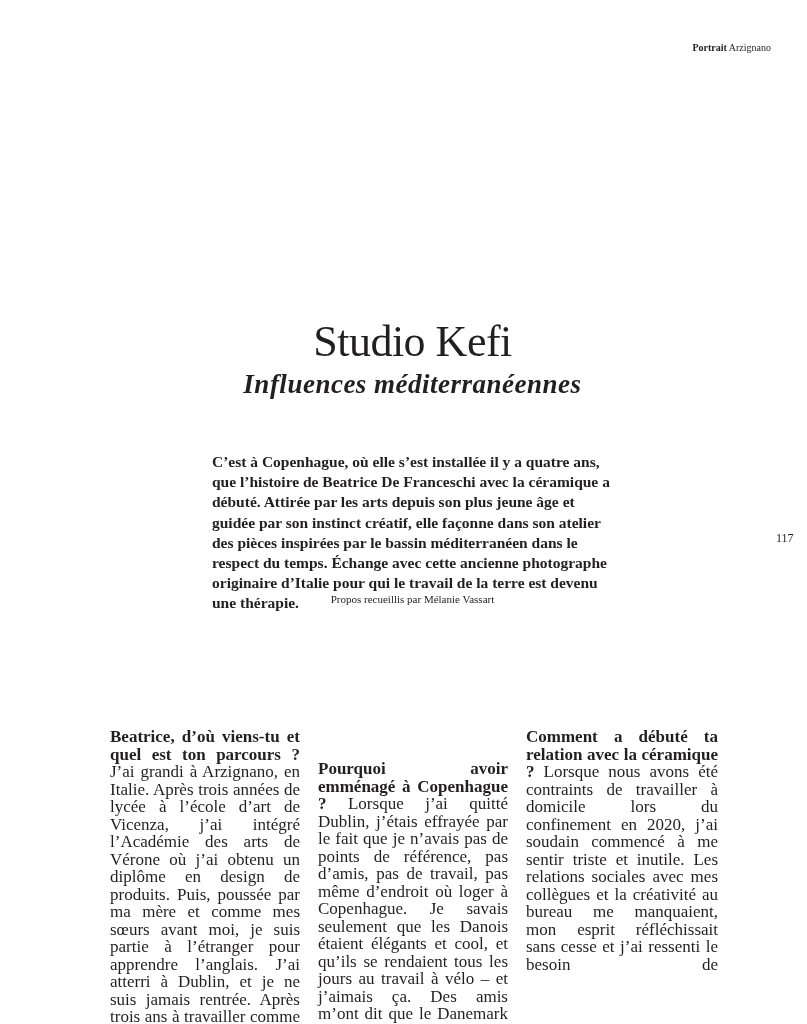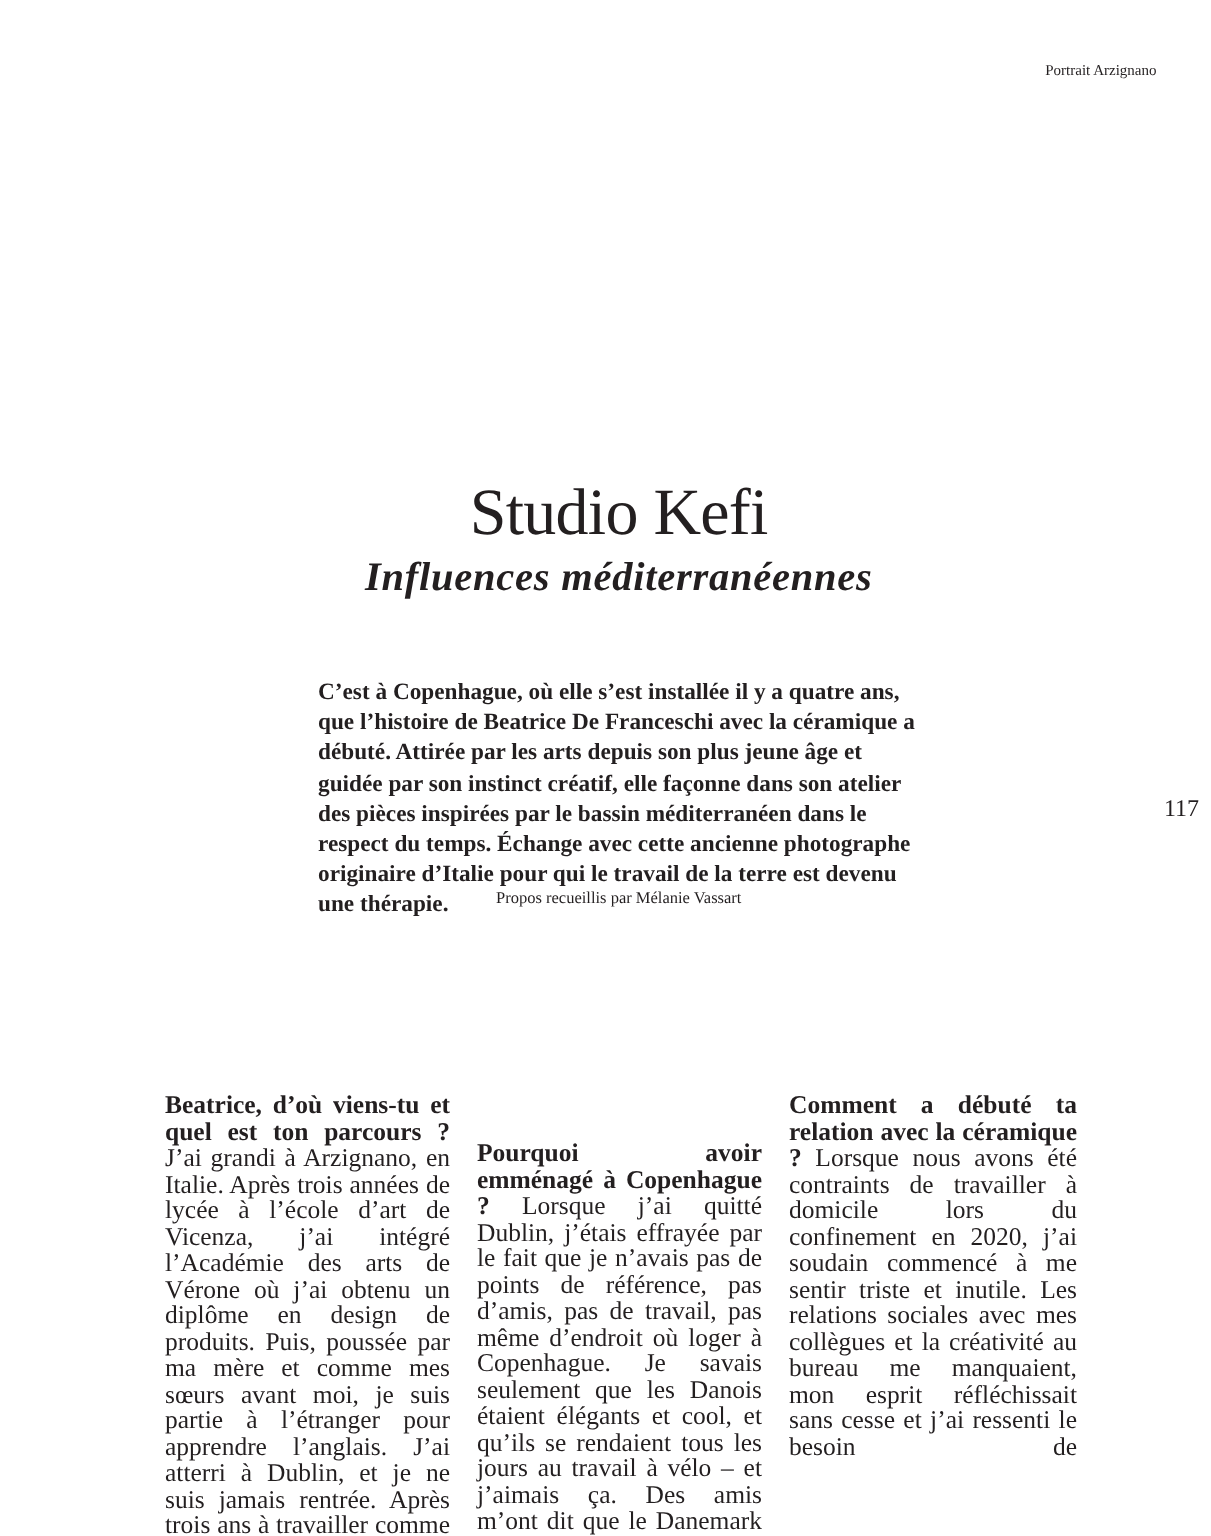--- a/index.html
+++ b/index.html
@@ -1,19 +1,19 @@
 <!DOCTYPE html>
 <html><head>
 <meta charset="utf-8">
 <style>
   html, body { margin: 0; padding: 0; background: #ffffff; }
   body { width: 807px; height: 1024px; position: relative; overflow: hidden; color: #231f20; font-family: "Liberation Serif", "DejaVu Serif", serif; }
   .running-head { position: absolute; top: 42px; right: 36px; font-size: 10px; white-space: nowrap; }
-  .running-head .rh-section { font-weight: normal; }
-  .page-number { position: absolute; top: 531px; left: 776px; font-size: 16px; }
+  .running-head .rh-section { font-weight: bold; }
+  .page-number { position: absolute; top: 531px; left: 776px; font-size: 12px; }
   .title { position: absolute; top: 316px; left: 0; width: 825px; text-align: center; font-size: 44px; font-weight: normal; letter-spacing: -0.5px; margin: 0; }
   .subtitle { position: absolute; top: 369px; left: 0; width: 825px; text-align: center; font-size: 27px; font-style: italic; letter-spacing: 0.5px; margin: 0; }
   .lede { position: absolute; top: 452px; left: 212px; width: 402px; text-align: left; font-size: 15.5px; line-height: 20.2px; font-weight: bold; margin: 0; }
   .byline { position: absolute; top: 593px; left: 0; width: 825px; text-align: center; font-size: 11px; margin: 0; }
   .column { position: absolute; top: 728px; width: 190px; font-size: 17px; line-height: 17.5px; text-align: justify; hyphens: none; }
   .col-1 { left: 110px; }
   .col-2 { left: 318px; margin-top: 32px; }
   .col-3 { left: 526px; width: 192px; }
   .column p { margin: 0; }
   .column p + p { margin-top: 17.5px; margin-left: 28px; }

